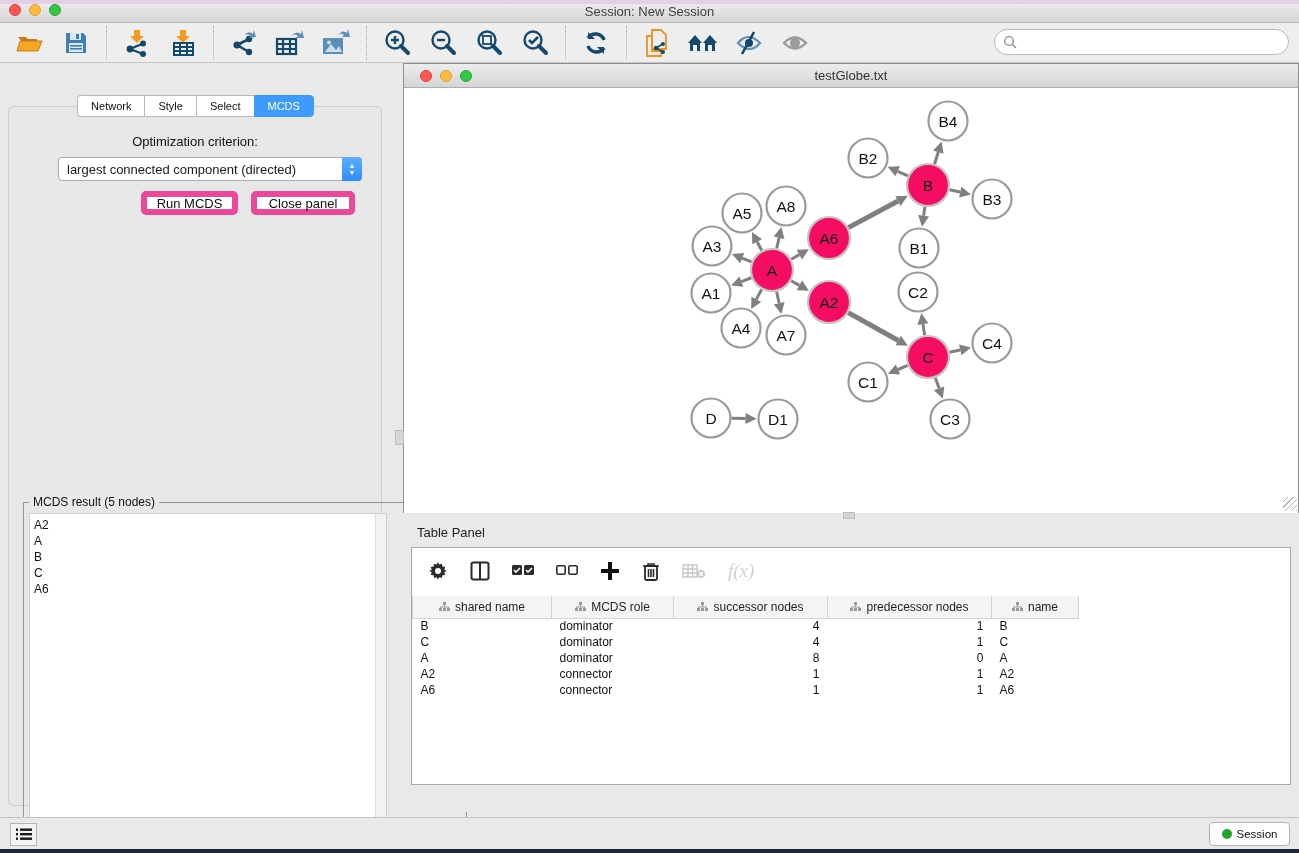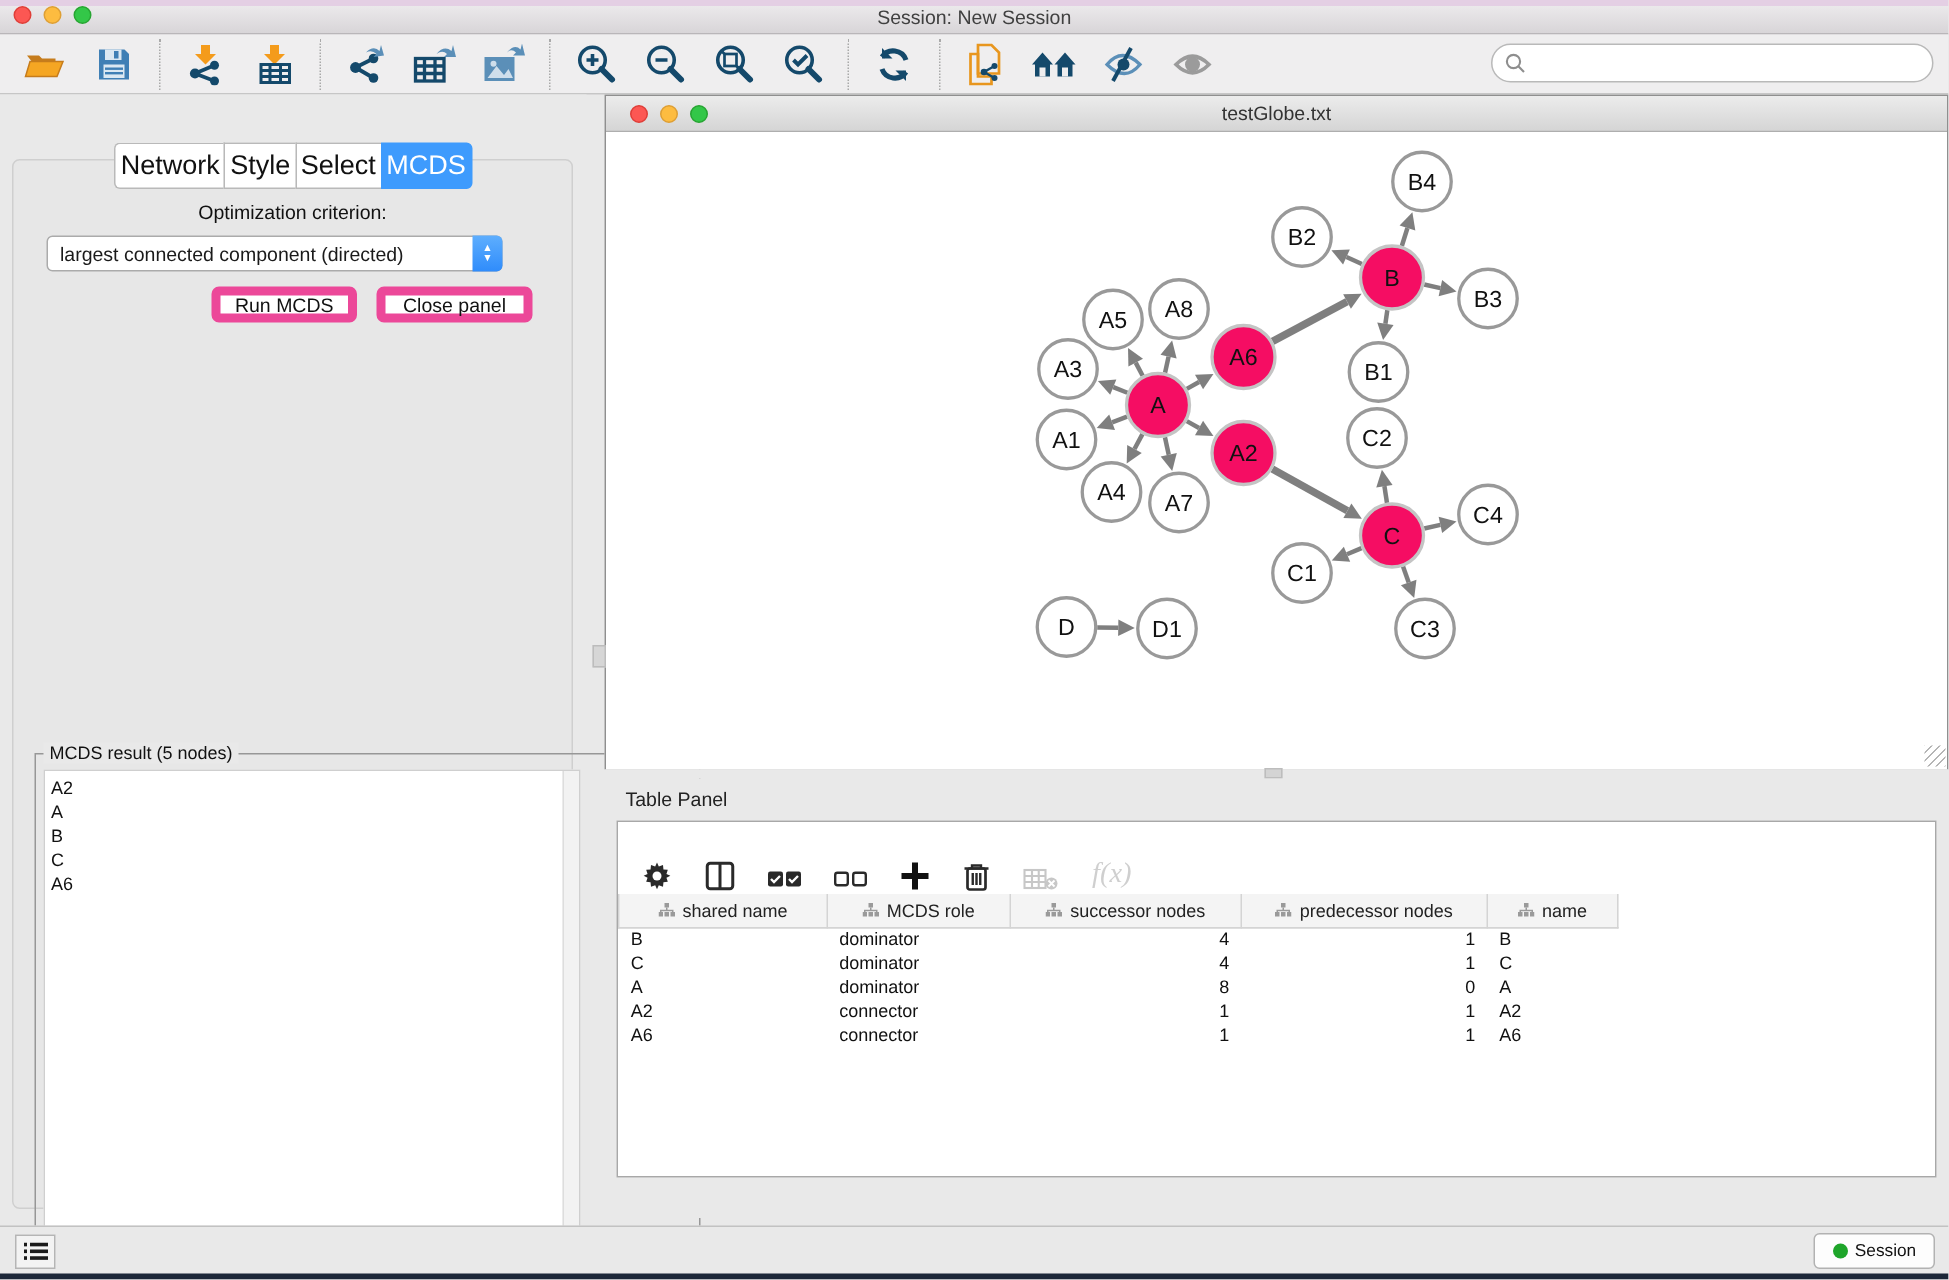--- a/index.html
+++ b/index.html
@@ -28,28 +28,28 @@
   .search-box { width:295px; height:26px; background:#fff; border:1px solid #b9b9b9; border-radius:13px;
     display:flex; align-items:center; padding-left:8px; }
   .search-box input { border:none; outline:none; flex:1; font-size:13px; background:transparent; font-family:"Liberation Sans",sans-serif;}
 
   
   .control-panel { position:absolute; left:0; top:63px; width:391px; height:749px; background:#e9e9e9; }
   .cp-header { position:absolute; left:0; top:0; width:100%; height:28px; display:flex; align-items:center; }
   .cp-title { margin-left:12px; font-size:13px; color:#222; }
   .panel-ctl { position:absolute; top:7px; display:flex; align-items:center; justify-content:center; width:16px; height:16px; cursor:pointer; color:#222; }
   .tabs-row { position:absolute; left:0; top:32px; width:100%; display:flex; justify-content:center; z-index:3; }
-  .tab { font-size:18px; padding:4px 3px; background:#fff; border:1px solid #b9b9b9; border-right:none; color:#111; cursor:pointer; }
+  .tab { font-size:11px; padding:4px 13px; background:#fff; border:1px solid #b9b9b9; border-right:none; color:#111; cursor:pointer; }
   .tab:first-child { border-radius:4px 0 0 4px; }
   .tab:last-child { border-right:1px solid #b9b9b9; border-radius:0 4px 4px 0; }
   .tab.active { background:#3e9bfd; border-color:#3e9bfd; color:#fff; }
   .cp-body { position:absolute; left:8px; top:43px; width:374px; height:700px; background:#e7e7e7;
     border:1px solid #cfcfcf; border-radius:5px; }
   .opt-label { position:absolute; left:0; top:27px; width:100%; text-align:center; font-size:13px; color:#111; }
-  .dropdown { position:absolute; left:22px; top:50px; width:304px; height:24px; background:#fff;
+  .dropdown { position:absolute; left:49px; top:50px; width:304px; height:24px; background:#fff;
     border:1px solid #ababab; border-radius:4px; display:flex; align-items:center; cursor:pointer; }
   .dropdown .dd-text { flex:1; padding-left:8px; font-size:13px; white-space:nowrap; }
   .dd-stepper { width:20px; height:24px; margin-right:-1px; background:linear-gradient(#5eaefe,#2f8cfb);
     border-radius:0 4px 4px 0; display:flex; flex-direction:column; align-items:center; justify-content:center; gap:1px; }
   .dd-stepper span { color:#fff; font-size:7px; line-height:6px; }
   .btn { position:absolute; height:24px; background:#fff; border:6px solid #ec4899; border-radius:5px;
     font-size:13px; color:#111; display:flex; align-items:center; justify-content:center; cursor:pointer; font-family:"Liberation Sans",sans-serif;margin-left:48px; }
   .result-box { position:absolute; left:14px; top:395px; width:444px; height:343px; border:1px solid #979797; }
   .result-legend { position:absolute; left:5px; top:-8px; background:#e9e9e9; padding:0 4px; font-size:12px; color:#111; }
   .result-list { position:absolute; left:5px; top:10px; width:358px; height:327px; background:#fff;
@@ -68,21 +68,21 @@
     background:repeating-linear-gradient(135deg, transparent 0 3px, #b5b5b5 3px 4px); cursor:nwse-resize; }
   .vsplit-handle { position:absolute; left:395px; top:430px; width:9px; height:15px; background:#d6d6d6; border:1px solid #bcbcbc; cursor:col-resize; }
   .hsplit { position:absolute; left:403px; top:513px; width:896px; height:6px; background:#e9e9e9; cursor:row-resize; }
   .hsplit-handle { position:absolute; left:440px; top:-1px; width:12px; height:7px; background:#d4d4d4; border:1px solid #bdbdbd; }
 
   
   .table-panel { position:absolute; left:403px; top:519px; width:896px; height:293px; background:#e9e9e9; }
   .tp-header { position:absolute; left:0; top:0; width:100%; height:26px; }
   .tp-title { position:absolute; left:14px; top:6px; font-size:13px; color:#222; }
   .tp-block { position:absolute; left:8px; top:28px; width:880px; height:238px; background:#fff; border:1px solid #a8a8a8; }
-  .tp-toolbar { position:absolute; left:0; top:0; width:100%; height:46px; display:flex; align-items:flex-end; gap:22px; padding-left:16px; }
+  .tp-toolbar { position:absolute; left:0; top:0; width:100%; height:46px; display:flex; align-items:center; gap:22px; padding-left:16px; }
   .tp-btn { display:flex; align-items:center; justify-content:center; cursor:pointer; }
   .tp-btn.disabled { cursor:default; opacity:.55; }
   .fx-label { font-family:"Liberation Serif",serif; font-style:italic; font-size:19px; color:#a9a9a9; }
   .grid { position:absolute; left:0; top:48px; width:100%; }
   table.datagrid { border-collapse:collapse; table-layout:fixed; width:666px; font-size:12px; }
   table.datagrid th { height:22px; background:#f4f4f4; border:1px solid #d4d4d4; border-top:none; font-weight:normal; color:#222; }
   table.datagrid th .th-inner { display:flex; align-items:center; justify-content:center; gap:5px; }
   table.datagrid td { height:16px; padding:0 8px; color:#111; white-space:nowrap; }
   td.num { text-align:right; }
   .tp-tabs { position:absolute; left:0; top:271px; width:100%; display:flex; justify-content:center; }

